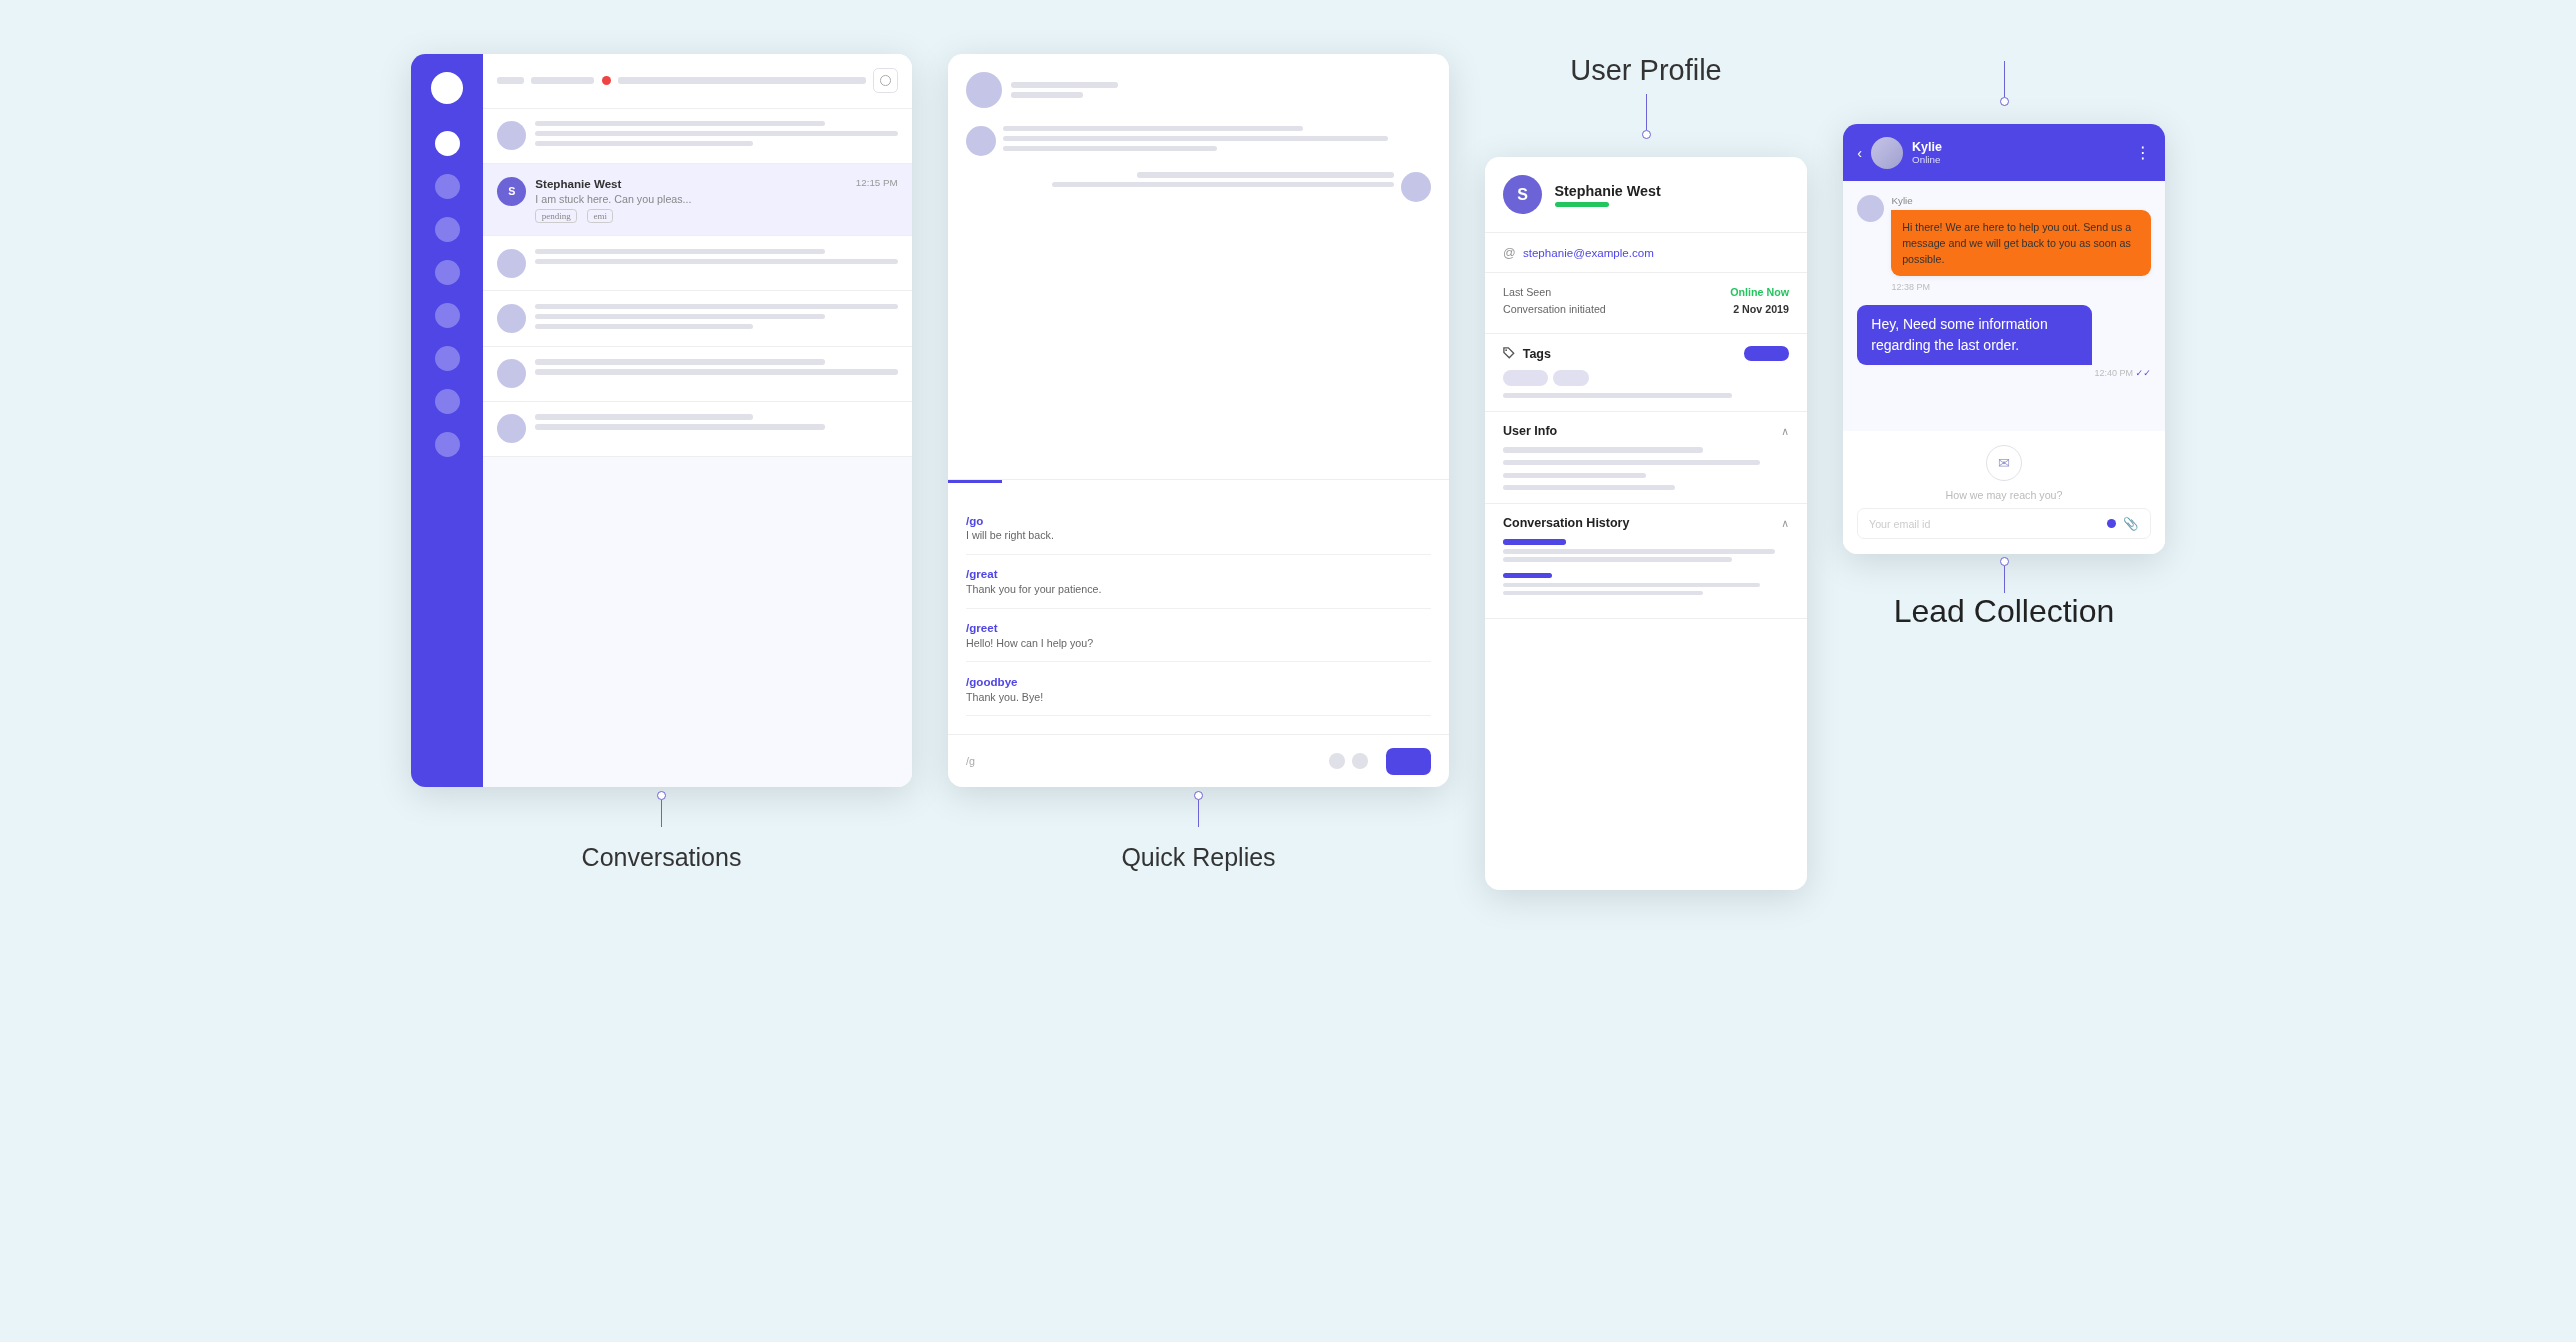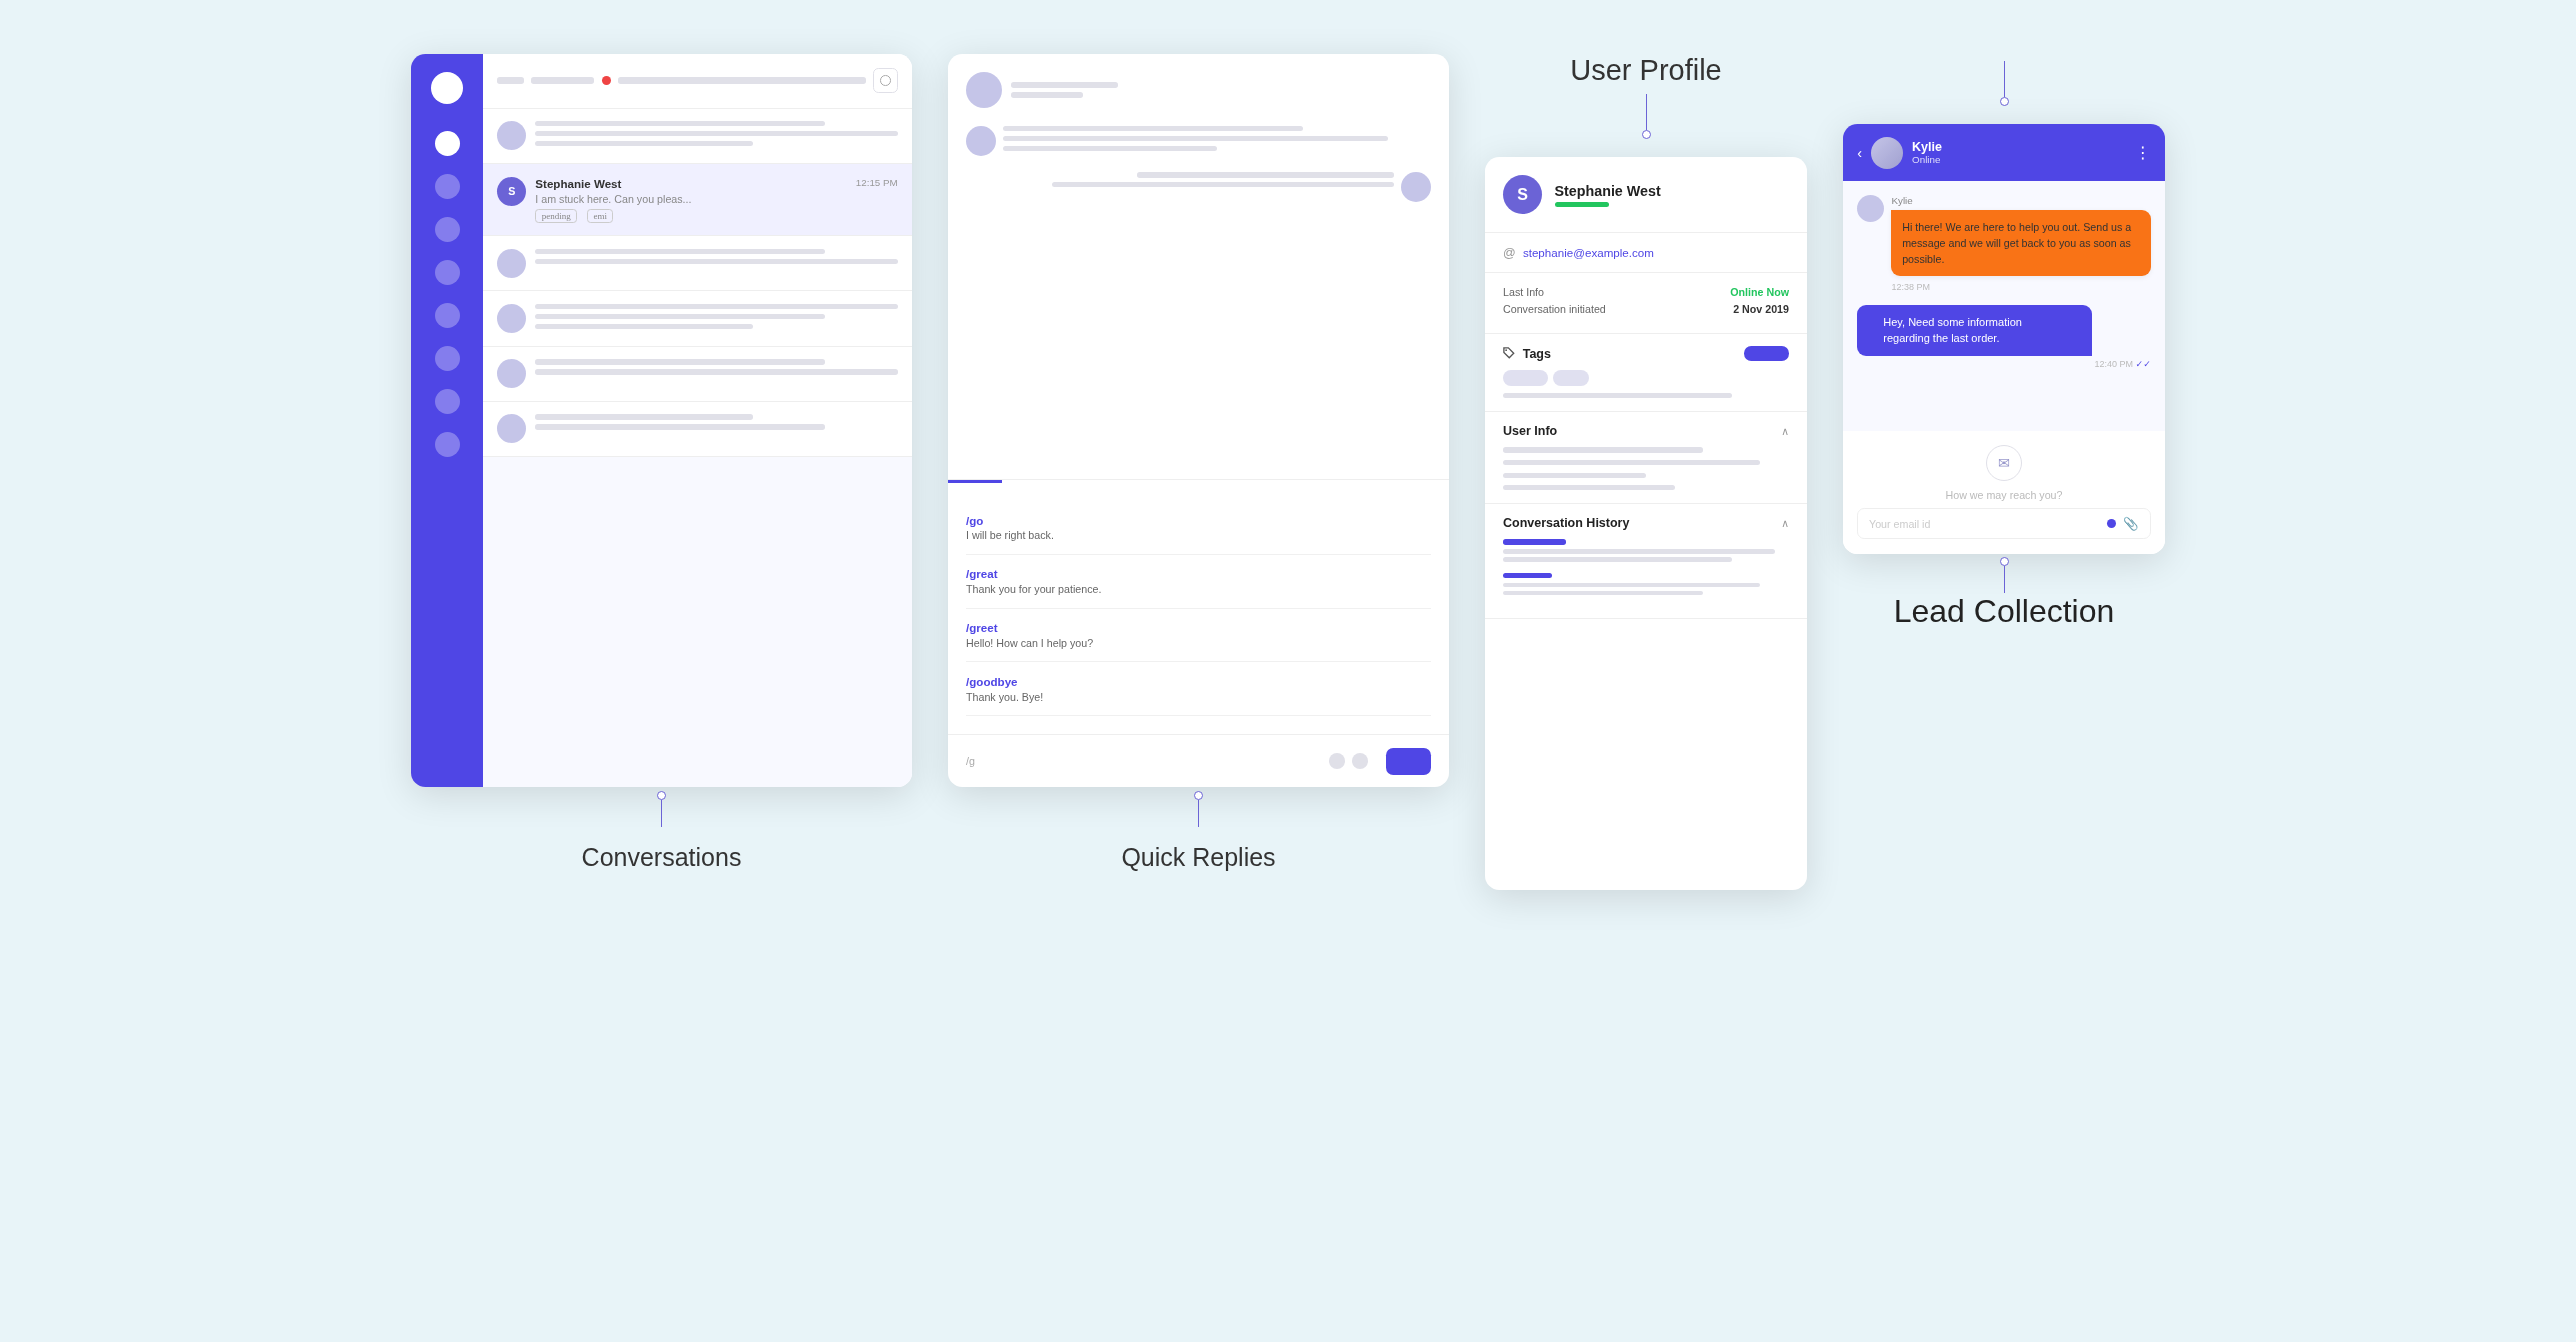--- a/index.html
+++ b/index.html
@@ -500,22 +500,22 @@
     .gw-user-msg {
       display: flex;
       justify-content: flex-end;
       margin-bottom: 12.5px;
     }
 
     .gw-user-bubble {
       background: #4f46e5;
       color: white;
       border-radius: 9px 9px 0 9px;
-      padding: 9px 26px;
-      font-size: 11px;
+      padding: 9px 14px;
+      font-size: 14px;
       line-height: 1.5;
       max-width: 80%;
     }
 
     .gw-user-time {
       font-size: 9px;
       color: #bbb;
       text-align: right;
       margin-top: 3.6px;
     }
@@ -805,21 +805,21 @@
         </div>
       </div>
 
       <div class="up-email-row">
         <span class="up-at">@</span>
         <span>stephanie@example.com</span>
       </div>
 
       <div class="up-meta">
         <div class="up-meta-row">
-          <span>Last Info</span>
+          <span>Last Seen</span>
           <span class="up-meta-value green">Online Now</span>
         </div>
         <div class="up-meta-row">
           <span>Conversation initiated</span>
           <span class="up-meta-value">2 Nov 2019</span>
         </div>
       </div>
 
       <div class="up-section">
         <div class="up-section-header">

